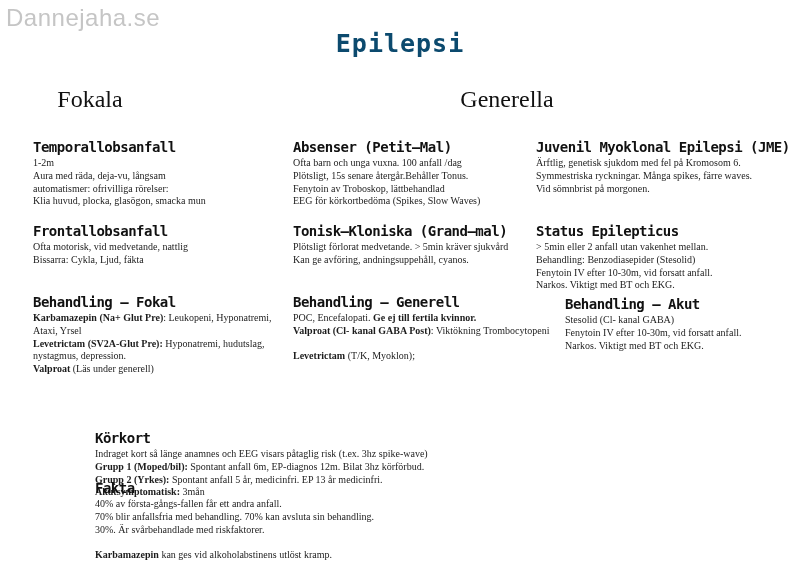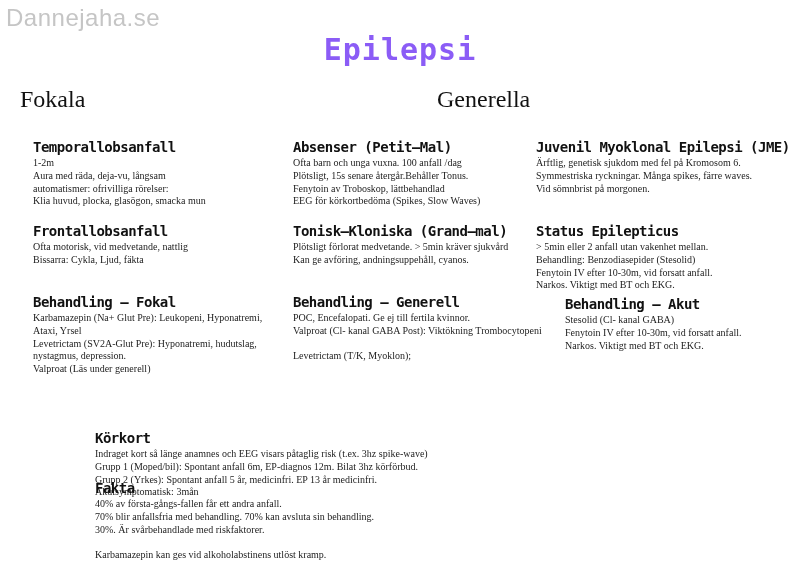--- a/index.html
+++ b/index.html
@@ -8,40 +8,40 @@
     font-family:"Liberation Serif", serif;color:#1c1c1c;overflow:hidden;
   }
   .logo{
     position:absolute;left:6px;top:4px;
     font-family:"Liberation Sans", sans-serif;
     font-size:24px;color:#c5c5c5;letter-spacing:0.5px;cursor:pointer;
   }
   .page-title{
     position:absolute;top:12px;left:0;width:100%;text-align:center;
     font-family:"DejaVu Sans Mono", monospace;font-weight:bold;
-    font-size:30px;letter-spacing:1px;color:#8b5cf6;
+    font-size:25px;letter-spacing:1px;color:#0c4a6e;
   }
   .group-header{
-    position:absolute;top:86px;width:140px;
+    position:absolute;top:86px;width:140px;text-align:center;
     font-family:"Liberation Serif", serif;font-size:24px;color:#111;
   }
   .group-left{left:20px;}
   .group-right{left:437px;}
   .section{position:absolute;}
   .section h2{
     margin:0 0 2px 0;
     font-family:"DejaVu Sans Mono", monospace;
     font-weight:bold;font-size:14px;line-height:15px;color:#111;
     white-space:nowrap;letter-spacing:-0.5px;
   }
   .body .line{
     font-size:10px;line-height:12.8px;min-height:12.8px;
     white-space:nowrap;color:#1c1c1c;
   }
-  .body .line .b{font-weight:normal;}
+  .body .line .b{font-weight:bold;}
   .pos-temporal{left:33px;top:140px;}
   .pos-absenser{left:293px;top:140px;}
   .pos-jme{left:536px;top:140px;}
   .pos-frontal{left:33px;top:224px;}
   .pos-tonisk{left:293px;top:224px;}
   .pos-status{left:536px;top:224px;}
   .pos-beh-fokal{left:33px;top:295px;}
   .pos-beh-generell{left:293px;top:295px;}
   .pos-beh-akut{left:565px;top:297px;}
   .pos-korkort{left:95px;top:404px;margin-top:27px;}

